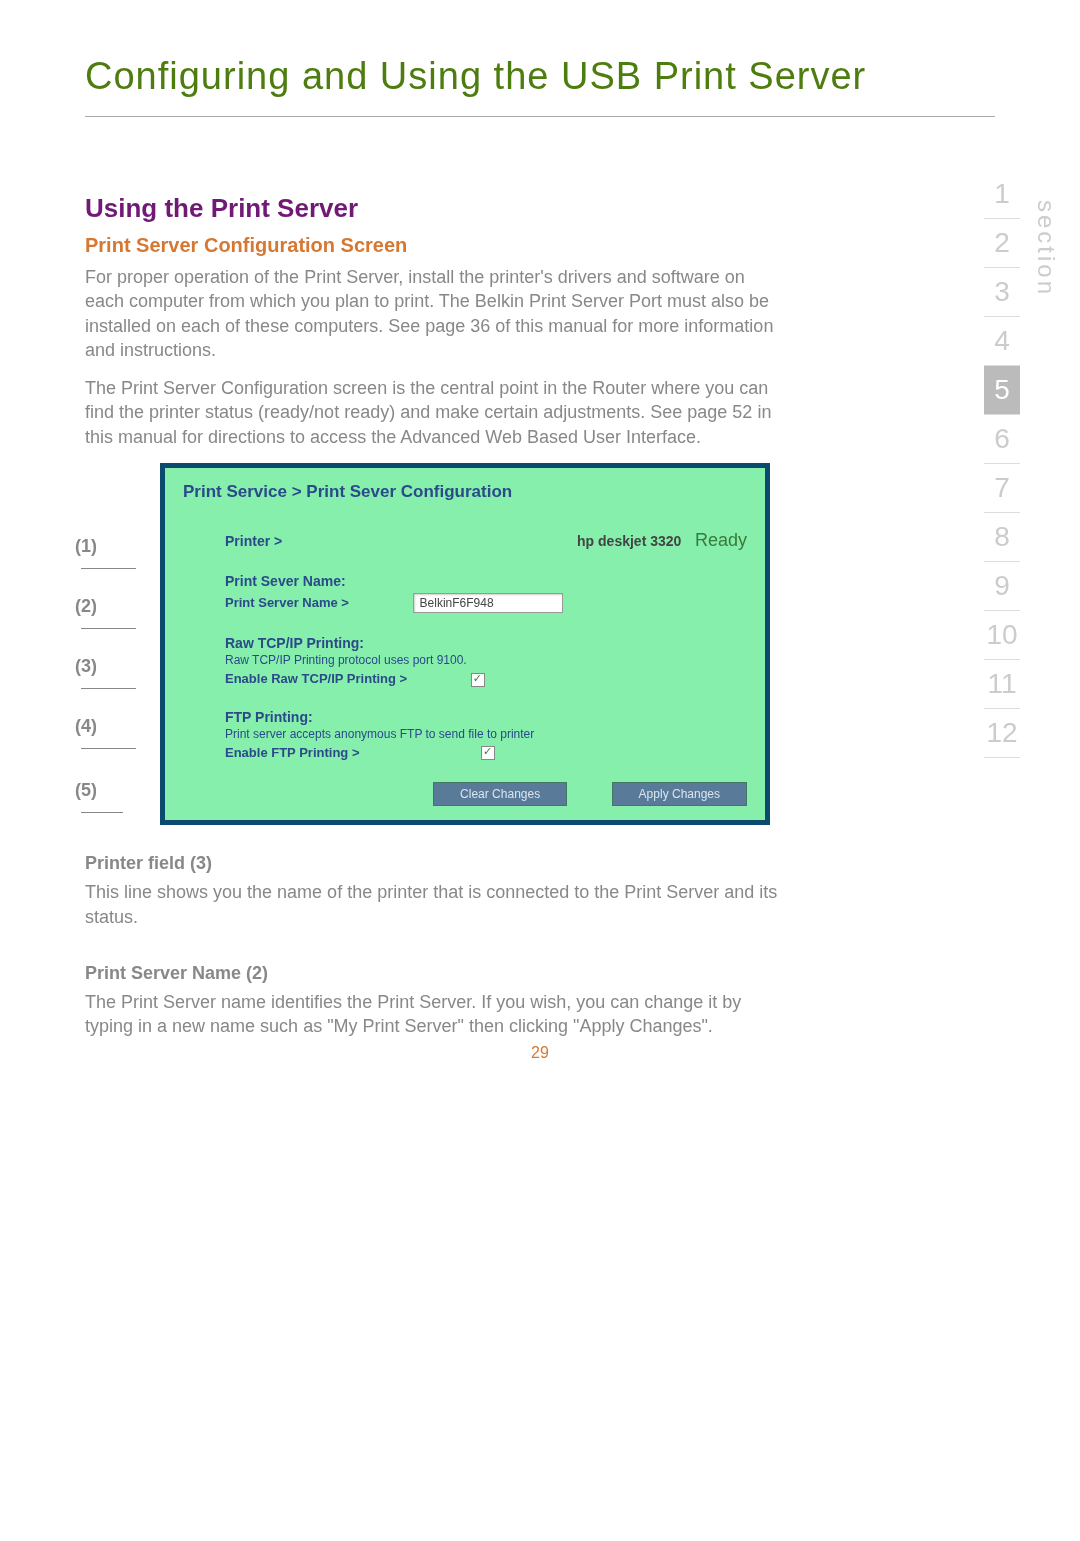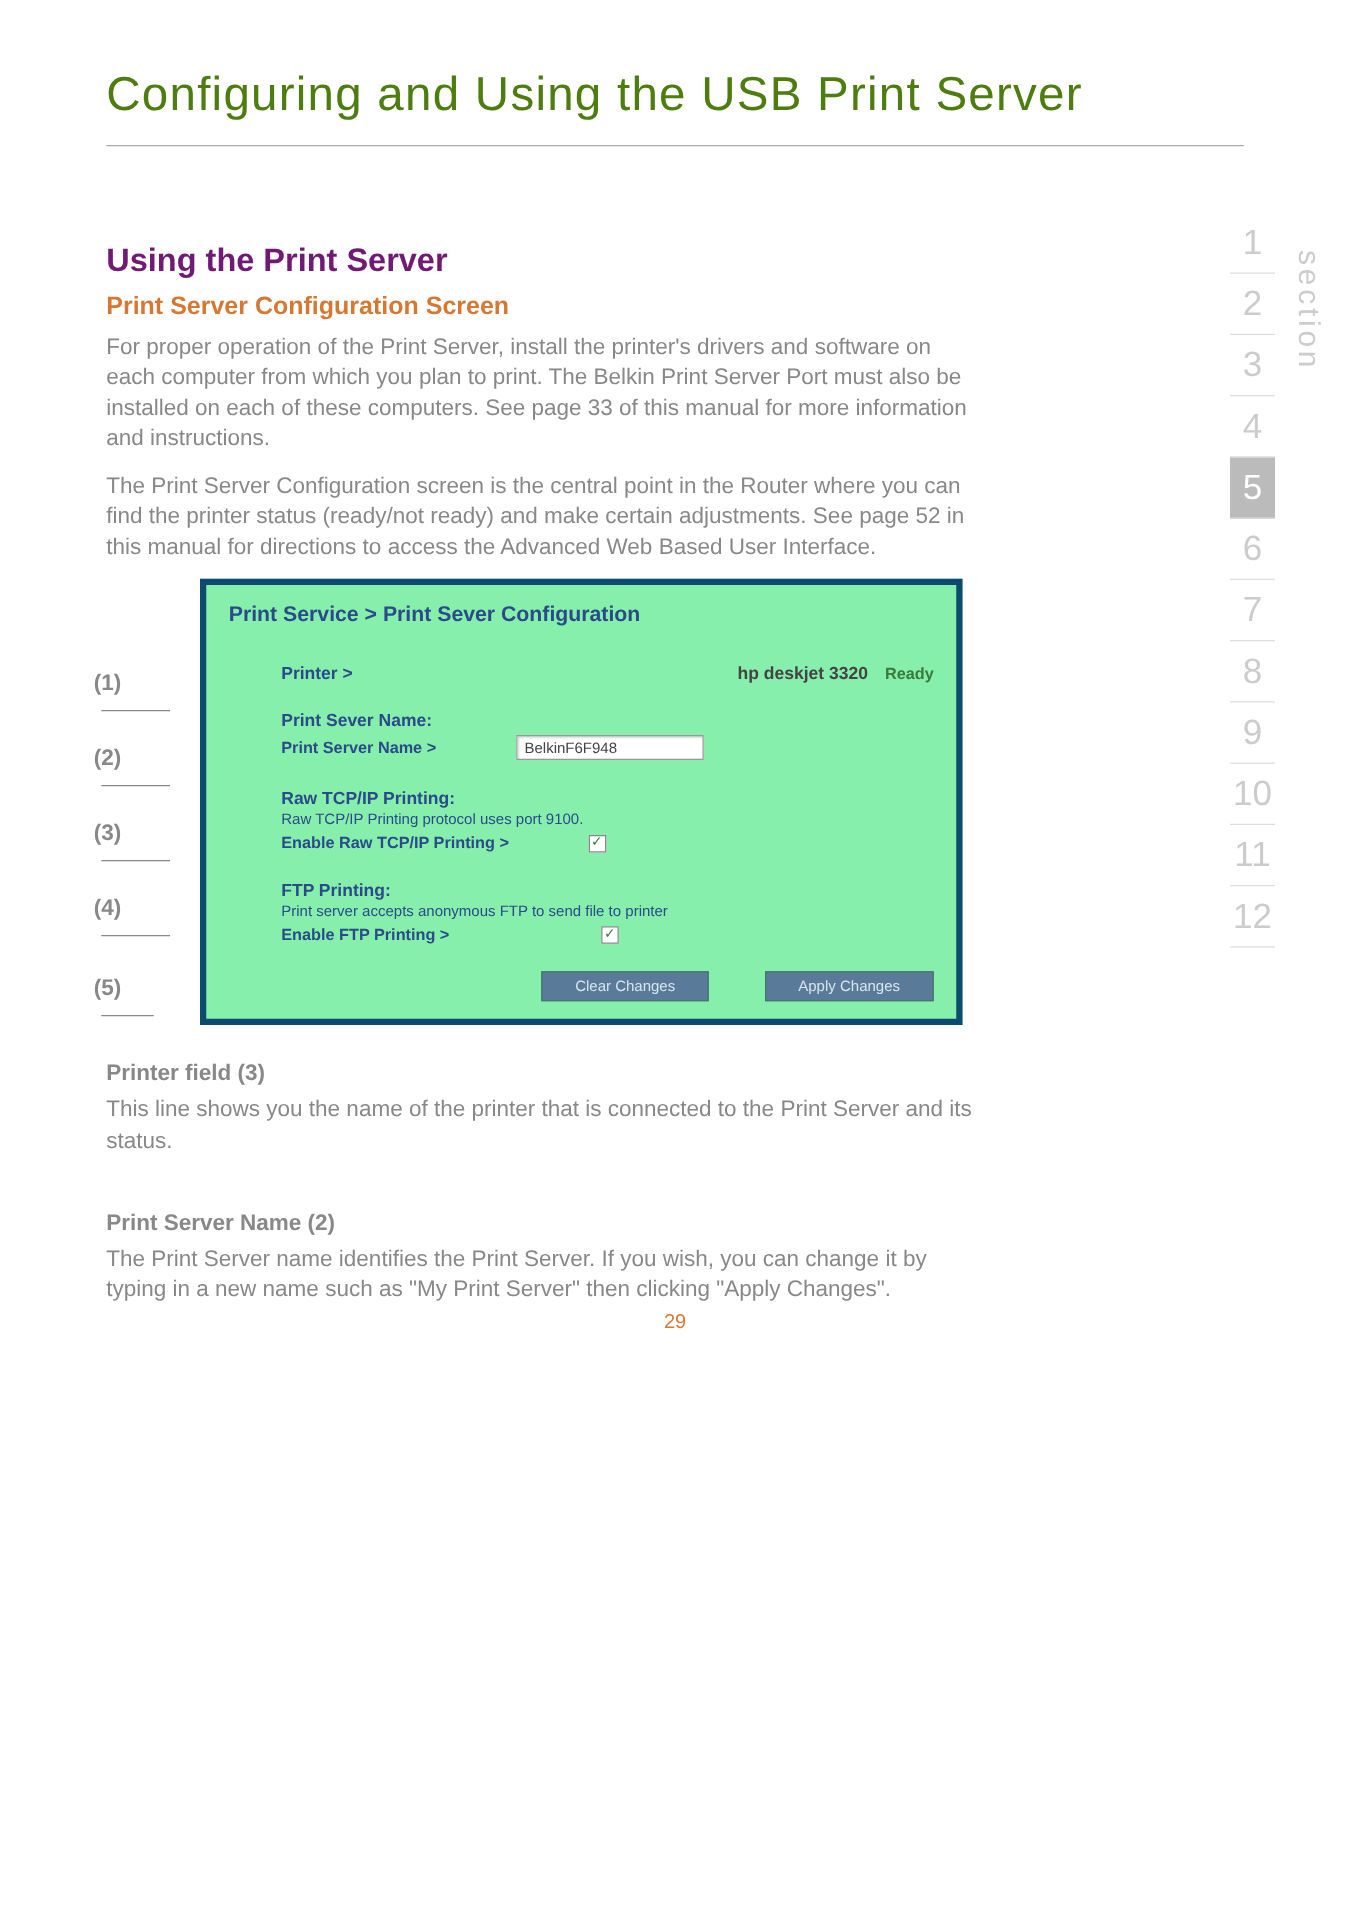--- a/index.html
+++ b/index.html
@@ -142,22 +142,22 @@
     }
     .screenshot-box .printer-row {
       padding-left: 42px;
       display: flex;
       justify-content: space-between;
       align-items: center;
       text-align: center;
     }
     .screenshot-box .printer-status {
       color: #3a7a3a;
-      font-weight: bold;
-      font-size: 13px;
+      font-weight: normal;
+      font-size: 18px;
       margin-left: 10px;
     }
     .screenshot-box .printer-name {
       font-weight: bold;
       font-size: 14px;
       color: #444;
     }
     .screenshot-box .input {
       display: inline-block;
       background: #fff;
@@ -230,21 +230,21 @@
     <div class="nav-num">8</div>
     <div class="nav-num">9</div>
     <div class="nav-num">10</div>
     <div class="nav-num">11</div>
     <div class="nav-num">12</div>
   </div>
 
   <div class="content">
     <div class="h2">Using the Print Server</div>
     <div class="h3">Print Server Configuration Screen</div>
-    <p class="para">For proper operation of the Print Server, install the printer's drivers and software on each computer from which you plan to print. The Belkin Print Server Port must also be installed on each of these computers. See page 33 of this manual for more information and instructions.</p>
+    <p class="para">For proper operation of the Print Server, install the printer's drivers and software on each computer from which you plan to print. The Belkin Print Server Port must also be installed on each of these computers. See page 36 of this manual for more information and instructions.</p>
     <p class="para">The Print Server Configuration screen is the central point in the Router where you can find the printer status (ready/not ready) and make certain adjustments. See page 52 in this manual for directions to access the Advanced Web Based User Interface.</p>
 
     <div class="config-area">
       <div class="callouts">
         <div class="callout" style="top:18px;"><span>(1)</span><span class="line" style="width:55px"></span></div>
         <div class="callout" style="top:78px;"><span>(2)</span><span class="line" style="width:55px"></span></div>
         <div class="callout" style="top:138px;"><span>(3)</span><span class="line" style="width:55px"></span></div>
         <div class="callout" style="top:198px;"><span>(4)</span><span class="line" style="width:55px"></span></div>
         <div class="callout" style="top:262px;"><span>(5)</span><span class="line" style="width:42px"></span></div>
       </div>
@@ -290,18 +290,18 @@
         <div class="btn-row">
           <span class="btn">Clear Changes</span>
           <span class="btn">Apply Changes</span>
         </div>
       </div>
     </div>
 
     <div class="h4">Printer field (3)</div>
     <p class="para">This line shows you the name of the printer that is connected to the Print Server and its status.</p>
 
-    <div class="h4" style="margin-top:44px;">Print Server Name (2)</div>
+    <div class="h4" style="margin-top:34px;">Print Server Name (2)</div>
     <p class="para">The Print Server name identifies the Print Server. If you wish, you can change it by typing in a new name such as "My Print Server" then clicking "Apply Changes".</p>
   </div>
 
   <div class="page-num">29</div>
 </div>
 
 </body></html>

